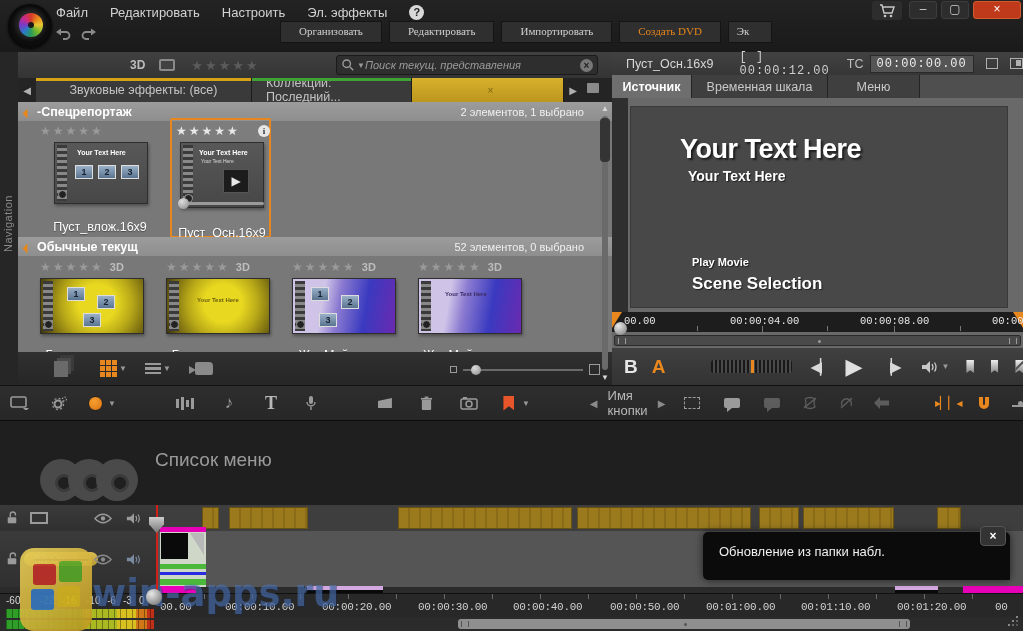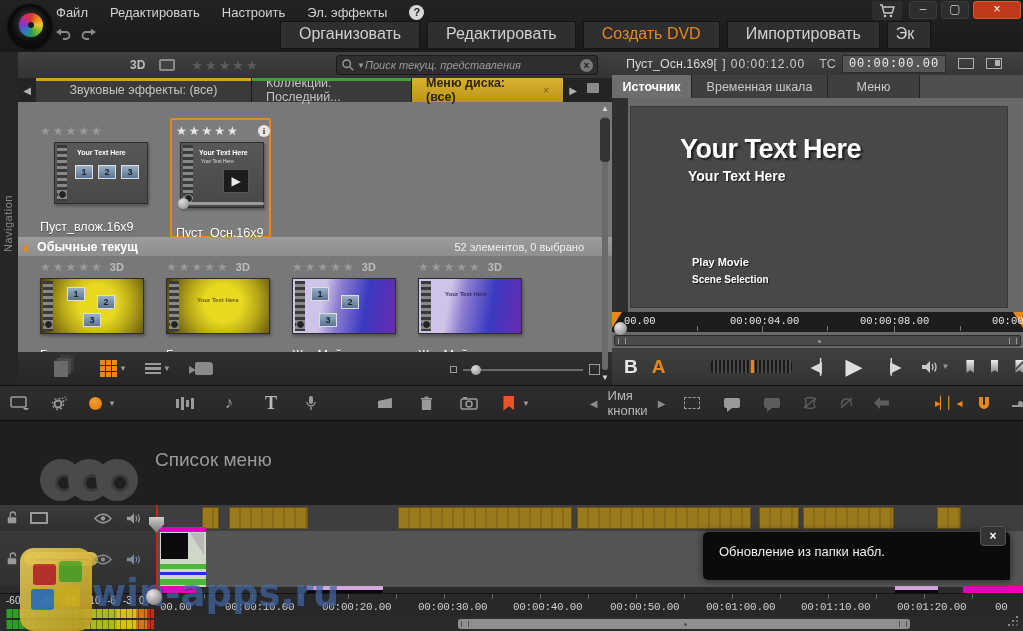--- a/index.html
+++ b/index.html
@@ -16,21 +16,21 @@
   #titlebar { position:absolute; left:0; top:0; width:1023px; height:52px; background:linear-gradient(#232323,#1a1a1a); }
   #app-logo { position:absolute; left:8px; top:4px; width:44px; height:44px; border-radius:50%; background:radial-gradient(circle at 50% 45%, #333 0 28%, #0d0d0d 60%); border:2px solid #0a0a0a; box-shadow:0 1px 3px #000; }
   #app-logo .pin { position:absolute; left:9px; top:7px; width:24px; height:24px; border-radius:50%;
     background:conic-gradient(#d8382a, #e8871e, #e8c832, #7ab82a, #2a9a5a, #2a7ac8, #7a3ac8, #c82a8a, #d8382a); }
   #app-logo .pin::after { content:""; position:absolute; left:9px; top:9px; width:6px; height:6px; border-radius:50%; background:#1a1a1a; }
   .menubar { position:absolute; left:56px; top:5px; display:flex; gap:22px; font-size:13px; color:#d2d2d2; }
   .menubar span { cursor:default; }
   .help-btn { display:inline-block; width:15px; height:15px; border-radius:50%; background:#d8d8d8; color:#222; font-weight:bold; font-size:11px; text-align:center; line-height:15px; }
   .undoredo { position:absolute; left:56px; top:28px; display:flex; gap:10px; }
   .mode-tabs { position:absolute; left:280px; top:21px; display:flex; gap:7px; }
-  .mode-tab { background:#2f2f2f; border:1px solid #141414; color:#d0d0d0; font-size:16px; padding:3px 18px 5px; white-space:nowrap; }
+  .mode-tab { background:#2f2f2f; border:1px solid #141414; color:#d0d0d0; font-size:11px; padding:3px 18px 5px; white-space:nowrap;font-family:Liberation Serif, serif; }
   .mode-tab.active { color:#e8871e; }
   .mode-tab.cut { width:44px; overflow:hidden; padding:3px 8px 5px; }
   #cart-btn { position:absolute; left:872px; top:1px; width:30px; height:19px; background:#2d2d2d; border-radius:3px; display:flex; align-items:center; justify-content:center; }
   .winbtns { position:absolute; right:2px; top:1px; display:flex; gap:4px; }
   .winbtn { width:28px; height:18px; background:#2d2d2d; border:1px solid #3d3d3d; border-radius:3px; color:#cfcfcf; text-align:center; line-height:15px; font-size:12px; }
   .winbtn.close { width:48px; background:#bf3a1a; border-color:#d25a30; color:#fff; }
 
   
   #nav-strip { position:absolute; left:0; top:52px; width:18px; height:333px; background:#262626; }
   #nav-strip .vtxt { position:absolute; left:2px; top:200px; transform:rotate(-90deg); transform-origin:0 0; font-size:11px; color:#8a8a8a; letter-spacing:.5px; white-space:nowrap; }
@@ -64,21 +64,21 @@
 
   
   .thumb-stars { color:#9a9a9a; font-size:12px; letter-spacing:2px; }
   .menu-thumb { background:linear-gradient(#585858,#474747); border:1px solid #2e2e2e; box-shadow:1px 2px 3px rgba(0,0,0,.35); position:relative; }
   .film-edge { position:absolute; left:2px; top:2px; bottom:2px; width:10px; background:repeating-linear-gradient(#3a3a3a 0 3px, #888 3px 6px); }
   .thumb-title { position:absolute; left:22px; top:6px; color:#fff; font-size:7px; font-weight:bold; white-space:nowrap; }
   .thumb-sub { position:absolute; left:26px; top:15px; color:#ddd; font-size:5px; white-space:nowrap; }
   .numbox { position:absolute; width:18px; height:14px; background:linear-gradient(#9ab0c8,#5a7490); border:1px solid #ddd; color:#16202e; font-size:9px; font-weight:bold; text-align:center; line-height:13px; }
   .playbox { position:absolute; width:26px; height:24px; background:#1c1c1c; border:1px solid #555; color:#e8e8e8; font-size:12px; text-align:center; line-height:23px; }
   .disc-dot { position:absolute; left:3px; bottom:4px; width:9px; height:9px; border-radius:50%; background:#222; border:1px solid #999; }
-  .thumb-name { color:#fff; font-size:12.5px; text-shadow:0 1px 1px rgba(0,0,0,.4); text-align:left; }
+  .thumb-name { color:#fff; font-size:12.5px; text-shadow:0 1px 1px rgba(0,0,0,.4); text-align:center; }
   #sel-box { position:absolute; left:152px; top:66px; width:101px; height:120px; border:2px solid #e8871e; border-radius:2px; background:rgba(255,255,255,.04); }
   .info-i { position:absolute; right:6px; top:3px; width:12px; height:12px; border-radius:50%; background:#e6e6e6; color:#333; font-size:9px; font-weight:bold; text-align:center; line-height:12px; font-family:"Liberation Serif",serif; }
   .scrubber { position:absolute; height:3px; background:#9a9a9a; border-radius:2px; }
   .scrubber .knob { position:absolute; left:-2px; top:-4px; width:11px; height:11px; border-radius:50%; background:radial-gradient(circle at 35% 30%, #ddd, #888); }
   .badge3d { color:#bdbdbd; font-weight:bold; font-size:11px; margin-left:6px; }
   .grunge { background:radial-gradient(circle at 55% 45%, #e8d820 0 30%, #b8a818 55%, #6a5e10 85%, #3a330a); }
   .miami  { background:linear-gradient(100deg,#cfc3e8 0 30%, #8a7ad0 45%, #3a3ac0 70%, #6a2ab0); }
 
   #lib-footer { position:absolute; left:0; top:300px; width:594px; height:33px; background:linear-gradient(#303030,#262626); display:flex; align-items:center; }
   .grid-icon { display:inline-grid; grid-template-columns:repeat(3,5px); grid-gap:1px; }
@@ -95,34 +95,34 @@
 
   #lib-vscroll { position:absolute; right:2px; top:52px; width:10px; height:278px; }
   #lib-vscroll .vtrack { position:absolute; left:2px; top:12px; bottom:12px; width:6px; background:#6a6a6a; border-radius:3px; }
   #lib-vscroll .vhandle { position:absolute; left:0; top:14px; width:10px; height:44px; background:#343434; border-radius:4px; }
   .varrow { position:absolute; left:0; width:10px; color:#d8d8d8; font-size:8px; text-align:center; }
 
   
   #preview { position:absolute; left:612px; top:52px; width:411px; height:333px; background:#696969; }
   #pv-header { position:absolute; left:0; top:0; width:411px; height:23px; background:linear-gradient(#424242,#363636); display:flex; align-items:center; font-size:12.5px; }
   #pv-name { margin-left:14px; color:#d8d8d8; }
-  #pv-dur { color:#cfcfcf; font-family:Liberation Sans, sans-serif; font-size:12px; letter-spacing:1px;}
+  #pv-dur { margin-left:26px; color:#cfcfcf; font-family:Liberation Mono, monospace; font-size:12px; letter-spacing:1px;}
   #pv-tc-label { margin-left:14px; color:#bdbdbd; }
   #pv-tc { margin-left:6px; background:#555; border:1px solid #2a2a2a; color:#eee; padding:1px 6px; font-family:"Liberation Mono","DejaVu Sans Mono",monospace; font-size:12px; letter-spacing:1px; }
   .pv-mini-icon { width:16px; height:11px; border:1.5px solid #b0b0b0; margin-left:12px; position:relative; }
   .pv-mini-icon.dual::after { content:""; position:absolute; right:1px; top:1px; width:5px; height:6px; background:#b0b0b0; }
   #pv-tabs { position:absolute; left:0; top:23px; width:411px; height:23px; background:#2f2f2f; display:flex; }
   .pv-tab { display:flex; align-items:center; justify-content:center; font-size:12.5px; color:#c8c8c8; background:#3f3f3f; border-right:1px solid #232323; }
   .pv-tab.active { background:#6e6e6e; color:#fff; font-weight:bold; }
   #pv-video-wrap { position:absolute; left:0; top:46px; width:411px; height:214px; background:#696969; border-left:16px solid #2f2f2f; }
   #pv-video { position:absolute; left:2px; top:8px; width:378px; height:202px; background:#484848; box-shadow:inset 0 0 0 1px #3a3a3a; }
   #pv-title { position:absolute; left:50px; top:28px; color:#fff; font-size:27px; font-weight:bold; letter-spacing:-.5px; text-shadow:2px 2px 2px rgba(0,0,0,.6); font-stretch:condensed; }
   #pv-subtitle { position:absolute; left:58px; top:62px; color:#fff; font-size:14px; font-weight:bold; text-shadow:1px 1px 1px rgba(0,0,0,.6); }
   #pv-link1 { position:absolute; left:62px; top:150px; color:#fff; font-size:11px; font-weight:bold; text-shadow:1px 1px 1px rgba(0,0,0,.6); }
-  #pv-link2 { position:absolute; left:62px; top:168px; color:#fff; font-size:10px; font-weight:bold; text-shadow:1px 1px 1px rgba(0,0,0,.6); }
+  #pv-link2 { position:absolute; left:62px; top:168px; color:#fff; font-size:17px; font-weight:bold; text-shadow:1px 1px 1px rgba(0,0,0,.6); }
   #pv-ruler { position:absolute; left:0; top:260px; width:411px; height:20px; background:#1d1d1d; color:#e8e8e8; font-size:10.5px; font-family:"Liberation Mono","DejaVu Sans Mono",monospace; }
   .io-mark { position:absolute; top:0; width:0; height:0; border-top:16px solid #e8871e; }
   .io-mark.in { left:0; border-right:10px solid transparent; }
   .io-mark.out { right:0; border-left:10px solid transparent; }
   .pv-tick { position:absolute; top:14px; width:1px; height:5px; background:#777; }
   #pv-knob { position:absolute; left:2px; top:10px; width:13px; height:13px; border-radius:50%; background:radial-gradient(circle at 35% 30%, #e8e8e8, #777); }
   #pv-scroll { position:absolute; left:2px; top:283px; width:407px; height:11px; background:#4a4a4a; border:1px solid #2a2a2a; border-radius:2px; }
   .grip { position:absolute; top:2px; width:8px; height:6px; border-left:1.5px solid #999; border-right:1.5px solid #999; }
   #pv-transport { position:absolute; left:0; top:296px; width:411px; height:37px; background:linear-gradient(#404040,#333); display:flex; align-items:center; }
   .ab { font-size:19px; font-weight:bold; margin-left:12px; }
@@ -228,22 +228,22 @@
       <span>
           <svg width="15" height="13" viewBox="0 0 15 13">
             <path d="M11 4 h-6 a3.5 3.5 0 0 0 0 7 h3" fill="none" stroke="#8a8a8a" stroke-width="1.8"></path>
             <polygon points="10,0.5 10,7.5 15,4" fill="#8a8a8a"></polygon>
           </svg>
         </span>
     </div>
     <div class="mode-tabs">
       <div class="mode-tab">Организовать</div>
       <div class="mode-tab">Редактировать</div>
+      <div class="mode-tab">Импортировать</div>
       <div class="mode-tab active">Создать DVD</div>
-      <div class="mode-tab">Импортировать</div>
       <div class="mode-tab cut">Эк</div>
     </div>
     <div id="cart-btn">
       <svg width="16" height="14" viewBox="0 0 16 14">
           <path d="M1 1 h2 l2 8 h8 l2 -6 H4" fill="none" stroke="#c8c8c8" stroke-width="1.4"></path>
           <circle cx="6" cy="12" r="1.3" fill="#c8c8c8"></circle>
           <circle cx="12" cy="12" r="1.3" fill="#c8c8c8"></circle>
         </svg>
     </div>
     <div class="winbtns">
@@ -277,27 +277,31 @@
       <div class="tab-arrow">◀</div>
       <div class="lib-tab t1">
           <div class="stripe" style="background:#d6a315"></div>
           <span>Звуковые эффекты: (все)</span>
         </div>
       <div class="lib-tab t2">
           <div class="stripe" style="background:#3fa235"></div>
           <span>Коллекции: Последний...</span>
         </div>
       <div class="lib-tab active">
-          <span>Меню диска: (все)</span>
           <span class="closex">×</span>
         </div>
       <div class="tab-arrow">▶</div>
       <div class="newtab-icon"></div>
     </div>
 
+    <div class="sec-header" style="top:50px">
+      <div class="sec-tri"></div>
+      <span>-Спецрепортаж</span>
+      <span class="sec-count">2 элементов, 1 выбрано</span>
+    </div>
 
     <div class="abs" style="left:22px; top:72px; width:120px;">
       <div class="thumb-stars">★★★★★</div>
       <div class="menu-thumb" style="margin:4px 0 0 14px; width:94px; height:62px;">
         <div class="film-edge"></div>
         <span class="thumb-title">Your Text Here</span>
         <span class="numbox" style="left:20px; top:22px;">1</span>
         <span class="numbox" style="left:43px; top:22px;">2</span>
         <span class="numbox" style="left:66px; top:22px;">3</span>
         <span class="disc-dot"></span>

